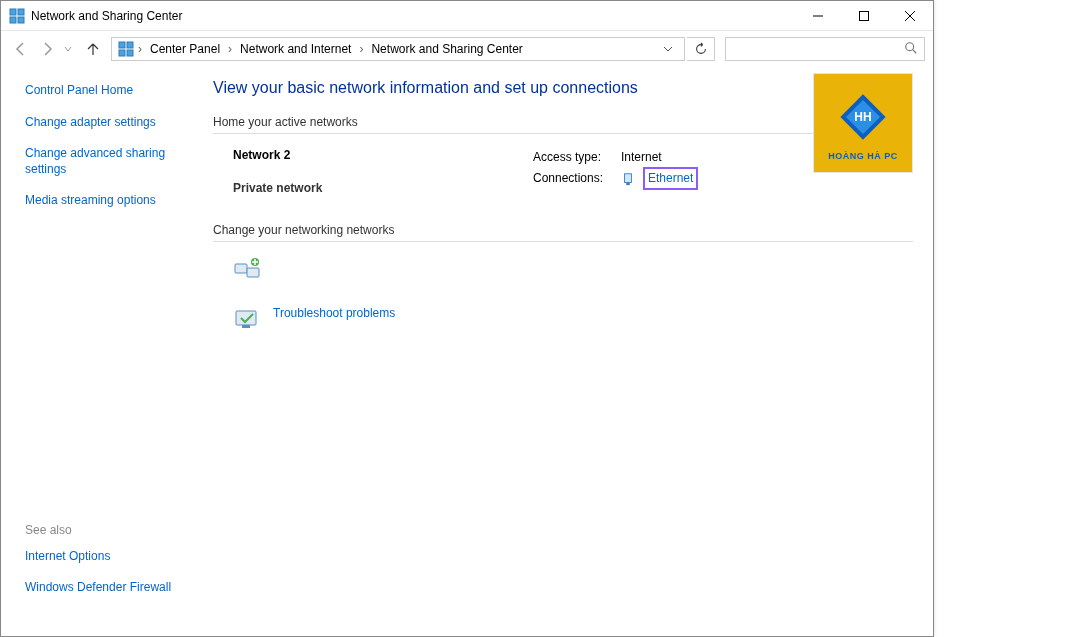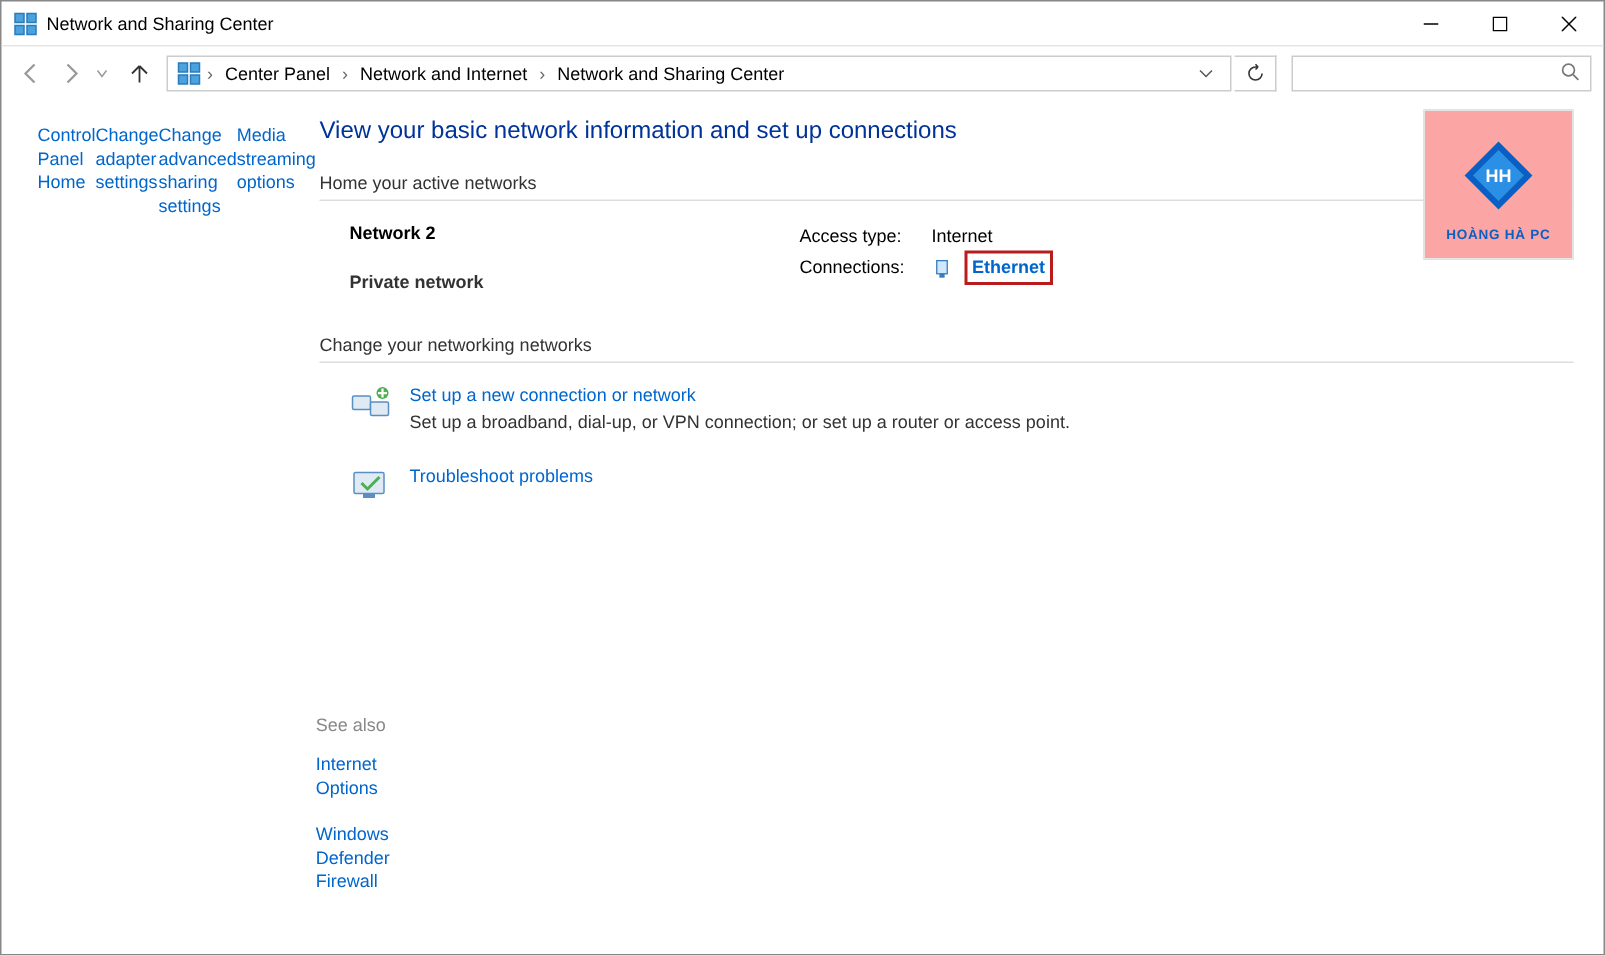--- a/index.html
+++ b/index.html
@@ -6,21 +6,21 @@
 body {
   font-family: "Segoe UI", Tahoma, sans-serif;
   font-size: 12px;
   background: #fff;
   color: #000;
   width: 1070px;
   height: 637px;
   overflow: hidden;
 }
 .window {
-  width: 1070px;
+  width: 934px;
   height: 637px;
   border: 1px solid #888;
   background: #fff;
   display: flex;
   flex-direction: column;
   box-shadow: 0 0 4px rgba(0,0,0,0.15);
   justify-content: space-between;
 }
 .titlebar {
   height: 30px;
@@ -119,21 +119,21 @@
 }
 .content {
   flex: 1;
   display: flex;
   overflow: hidden;
 }
 .sidebar {
   width: 200px;
   padding: 16px 8px 16px 24px;
   display: flex;
-  flex-direction: row;
+  flex-direction: column;
 }
 .sidebar a {
   color: #0066cc;
   text-decoration: none;
   font-size: 12px;
   margin-bottom: 16px;
   display: block;
   line-height: 1.3;
 }
 .see-also {
@@ -191,24 +191,23 @@
   display: flex;
   gap: 8px;
   line-height: 1.6;
   align-items: center;
 }
 .net-row .k { width: 80px; }
 .net-row .v { }
 .eth-link {
   color: #0066cc;
   text-decoration: none;
-  border: 2px solid #b91c1c;
+  border: 2px solid #8b5cf6;
   padding: 0 3px;
   display: inline-block;
-  font-weight: bold;
 }
 .eth-icon {
   display: inline-flex;
   width: 14px; height: 14px;
   vertical-align: middle;
 }
 .settings-list {
   padding-left: 20px;
 }
 .settings-item {
@@ -236,21 +235,21 @@
   position: absolute;
   top: 6px;
   right: 20px;
   width: 100px;
   height: 100px;
   border: 1px solid #e5e5e5;
   display: flex;
   flex-direction: column;
   align-items: center;
   justify-content: center;
-  background: #fca5a5;
+  background: #eab308;
 }
 .logo-diamond {
   width: 64px; height: 64px;
   position: relative;
   margin-bottom: 2px;
 }
 .logo-text {
   color: #0b5fc2;
   font-size: 9px;
   font-weight: 600;
@@ -416,24 +415,20 @@
         <div class="settings-item">
           <div class="settings-icon">
             <svg width="28" height="28" viewBox="0 0 28 28">
               <rect x="2" y="8" width="12" height="9" rx="1" fill="#dfeaf5" stroke="#5a8fc2"></rect>
               <rect x="14" y="12" width="12" height="9" rx="1" fill="#dfeaf5" stroke="#5a8fc2"></rect>
               <circle cx="22" cy="6" r="4" fill="#4caf50"></circle>
               <line x1="22" y1="3" x2="22" y2="9" stroke="#fff" stroke-width="1.5"></line>
               <line x1="19" y1="6" x2="25" y2="6" stroke="#fff" stroke-width="1.5"></line>
             </svg>
           </div>
-          <div class="settings-text">
-            <a href="#" class="link">Set up a new connection or network</a>
-            <div class="desc">Set up a broadband, dial-up, or VPN connection; or set up a router or access point.</div>
-          </div>
         </div>
 
         <div class="settings-item">
           <div class="settings-icon">
             <svg width="28" height="28" viewBox="0 0 28 28">
               <rect x="3" y="5" width="20" height="14" rx="1" fill="#dfeaf5" stroke="#5a8fc2"></rect>
               <rect x="9" y="19" width="8" height="3" fill="#5a8fc2"></rect>
               <path d="M8 12 L12 16 L20 8" fill="none" stroke="#4caf50" stroke-width="2"></path>
             </svg>
           </div>

